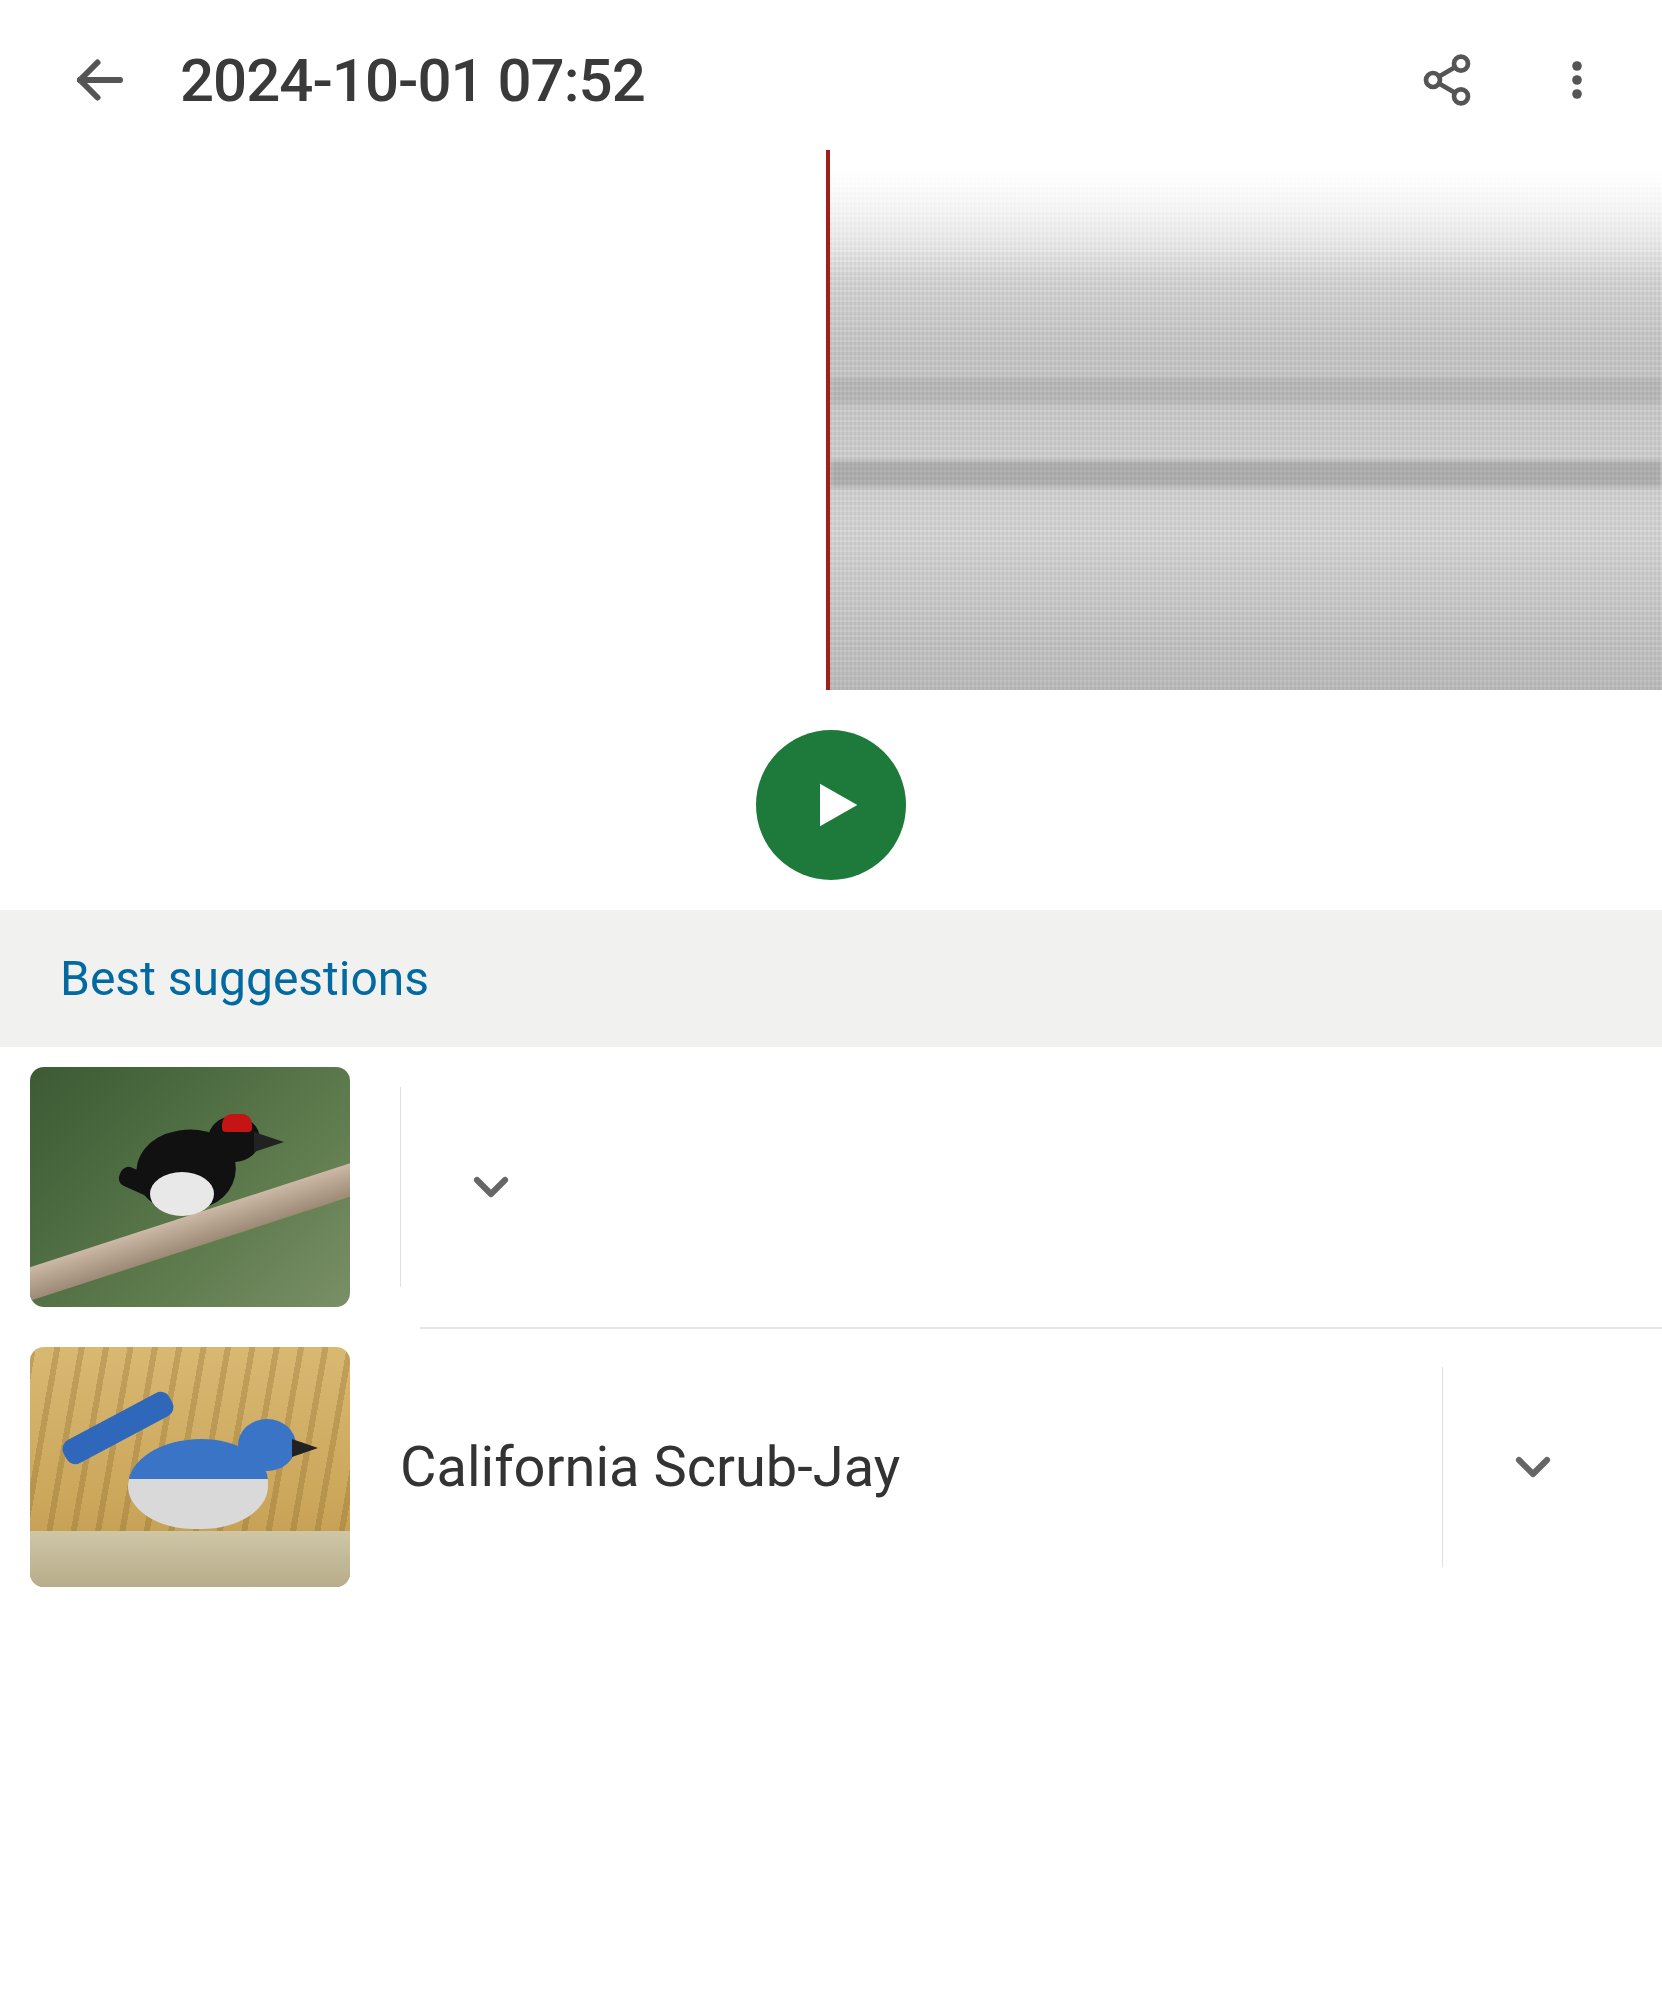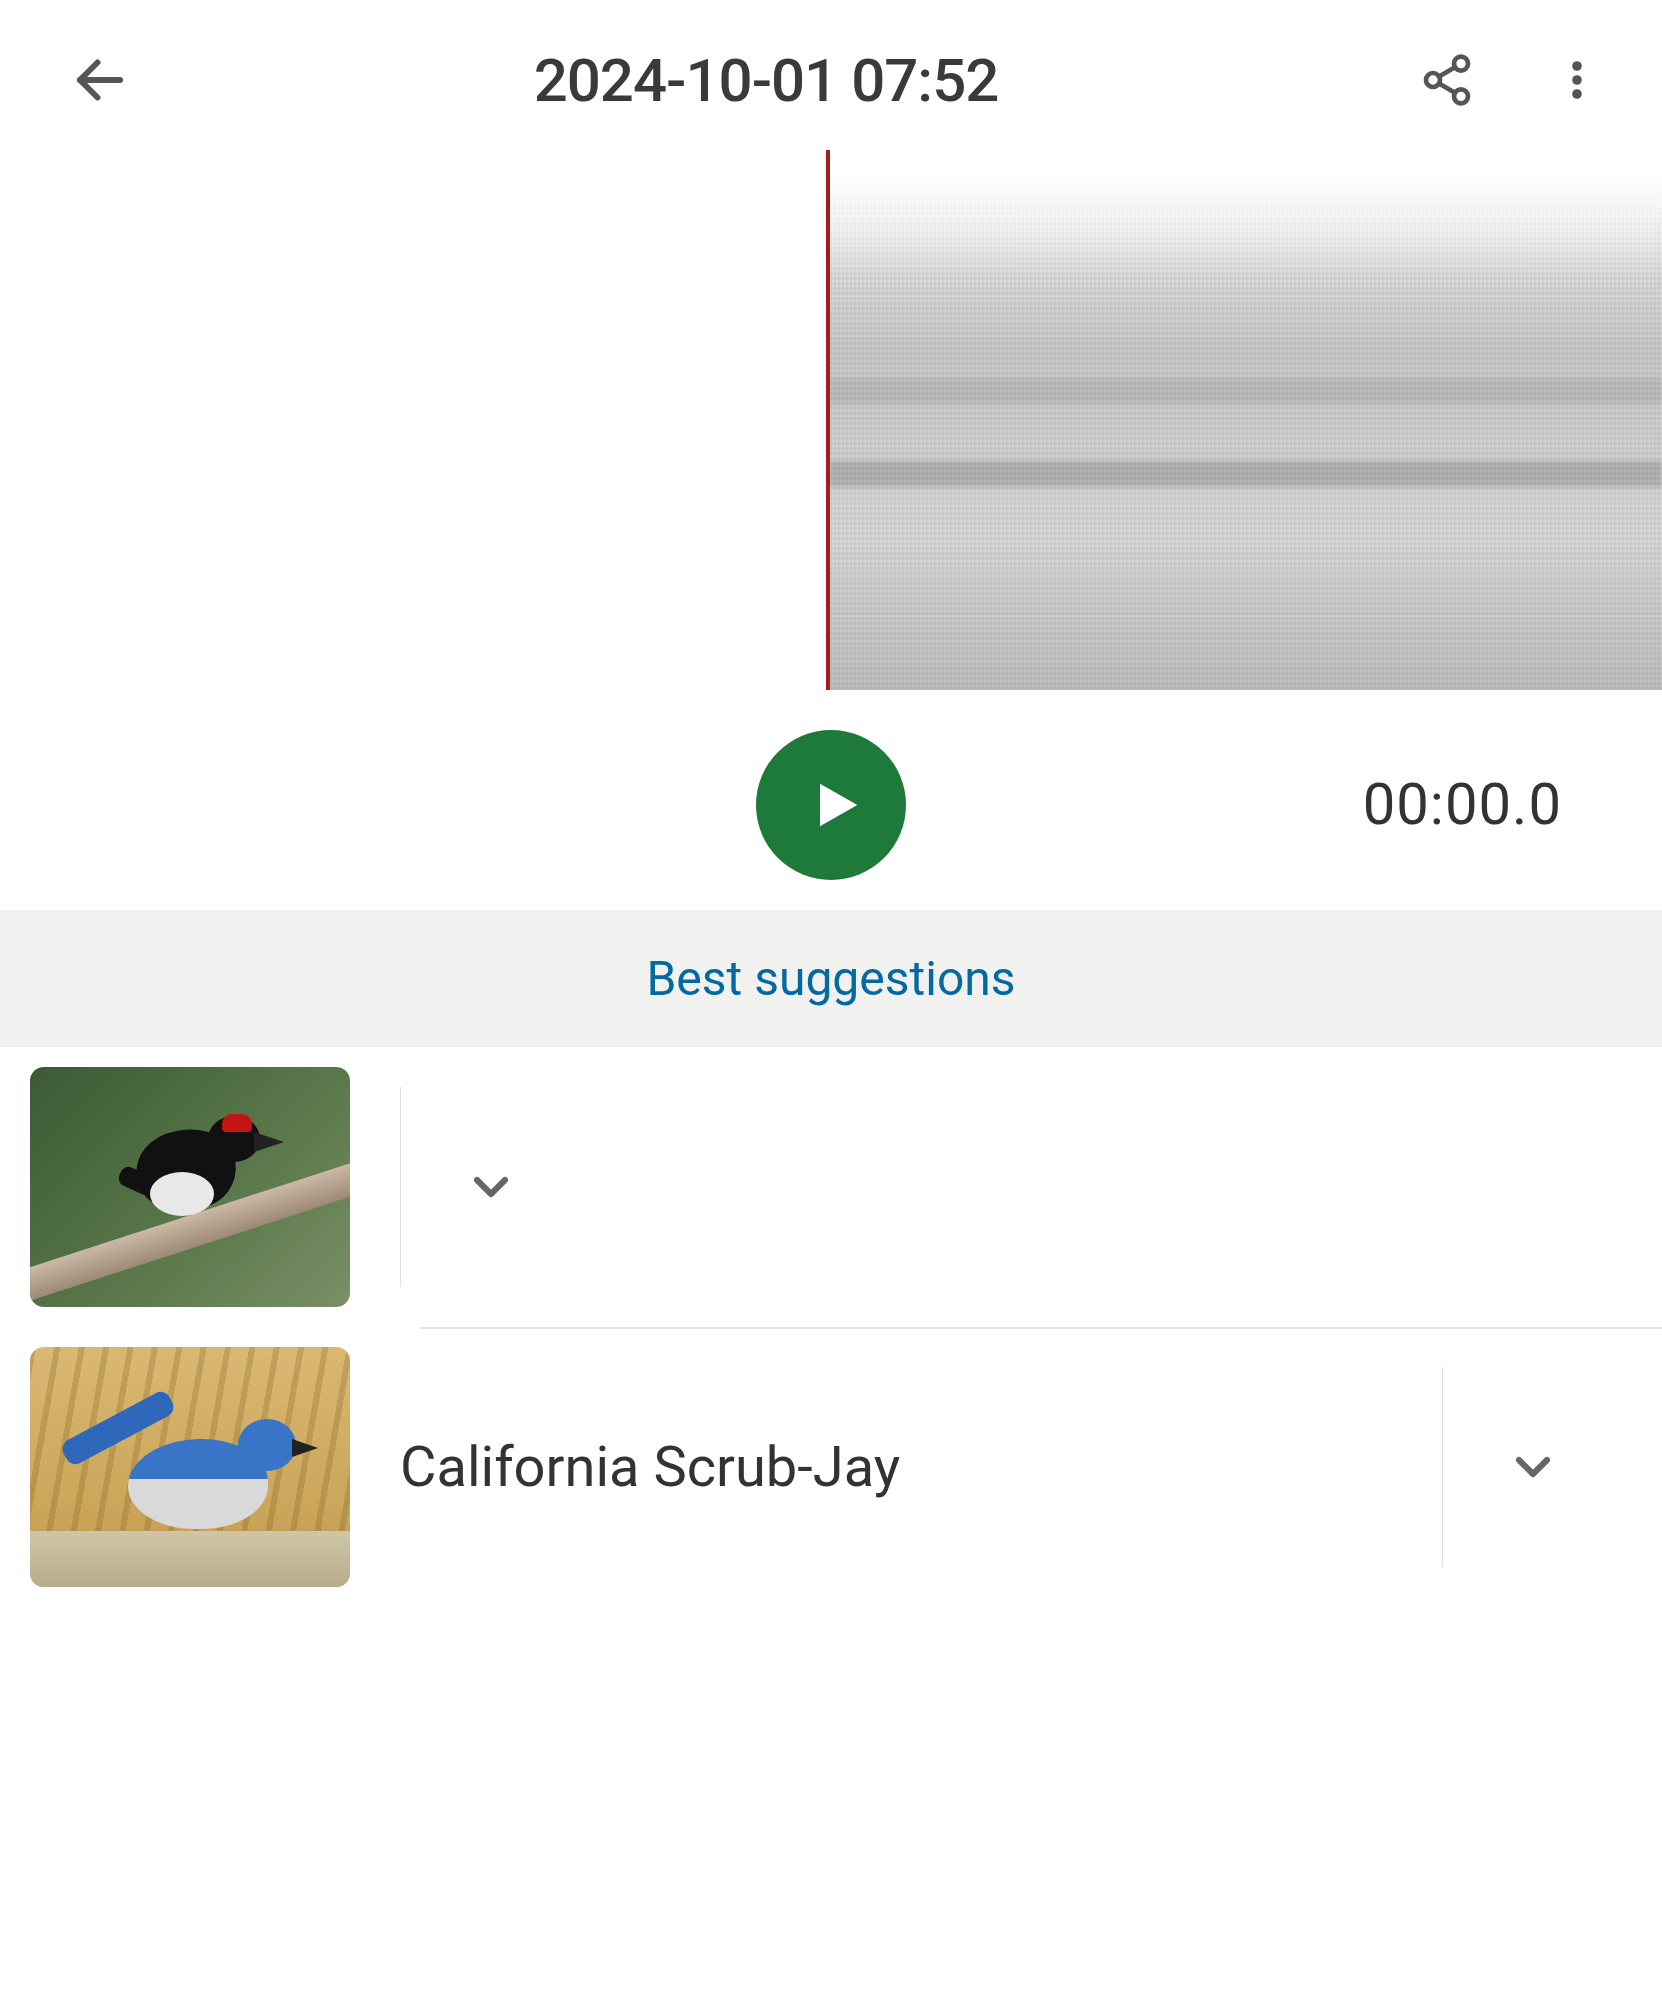--- a/index.html
+++ b/index.html
@@ -1,17 +1,17 @@
 <!DOCTYPE html>
 <html><head>
 <meta charset="utf-8">
 <style>
   * { box-sizing: border-box; margin: 0; padding: 0; }
   html, body { width: 1662px; height: 2000px; font-family: -apple-system, BlinkMacSystemFont, "Segoe UI", Roboto, Helvetica, Arial, sans-serif; background: #fff; color: #333; }
-  .screen { width: 1662px; height: 2000px; display: flex; flex-direction: column; text-align: center; }
+  .screen { width: 1662px; height: 2000px; display: flex; flex-direction: column; }
 
   
   .header { display: flex; align-items: center; padding: 40px 50px 30px 60px; gap: 40px; }
   .back-btn { width: 80px; height: 80px; display:flex; align-items:center; justify-content:center; cursor:pointer; }
   .header-text { flex: 1; min-width: 0; }
   .title { font-size: 60px; font-weight: 500; color: #3a3a3a; letter-spacing: -1px; }
   .subtitle { font-size: 44px; color: #777; margin-top: 6px; white-space: nowrap; overflow: hidden; text-overflow: ellipsis; }
   .header-actions { display:flex; align-items:center; gap: 60px; margin-left: 20px; }
   .icon-btn { width: 70px; height: 70px; display:flex; align-items:center; justify-content:center; cursor:pointer; }
 
@@ -119,21 +119,20 @@
     </div>
     <div class="playhead"></div>
   </div>
 
   <div class="controls">
     <div class="play-btn">
       <svg width="64" height="64" viewBox="0 0 24 24" fill="#fff">
           <polygon points="6 4 20 12 6 20"></polygon>
         </svg>
     </div>
-    <div class="time-readout">00:00.0</div>
   </div>
 
   <div class="section-header">Best suggestions</div>
 
   <div class="list" id="suggestion-list">
   <div class="row">
     <div class="thumb acorn">
           <div class="branch"></div>
           <div class="bird">
             <div class="tail"></div>

